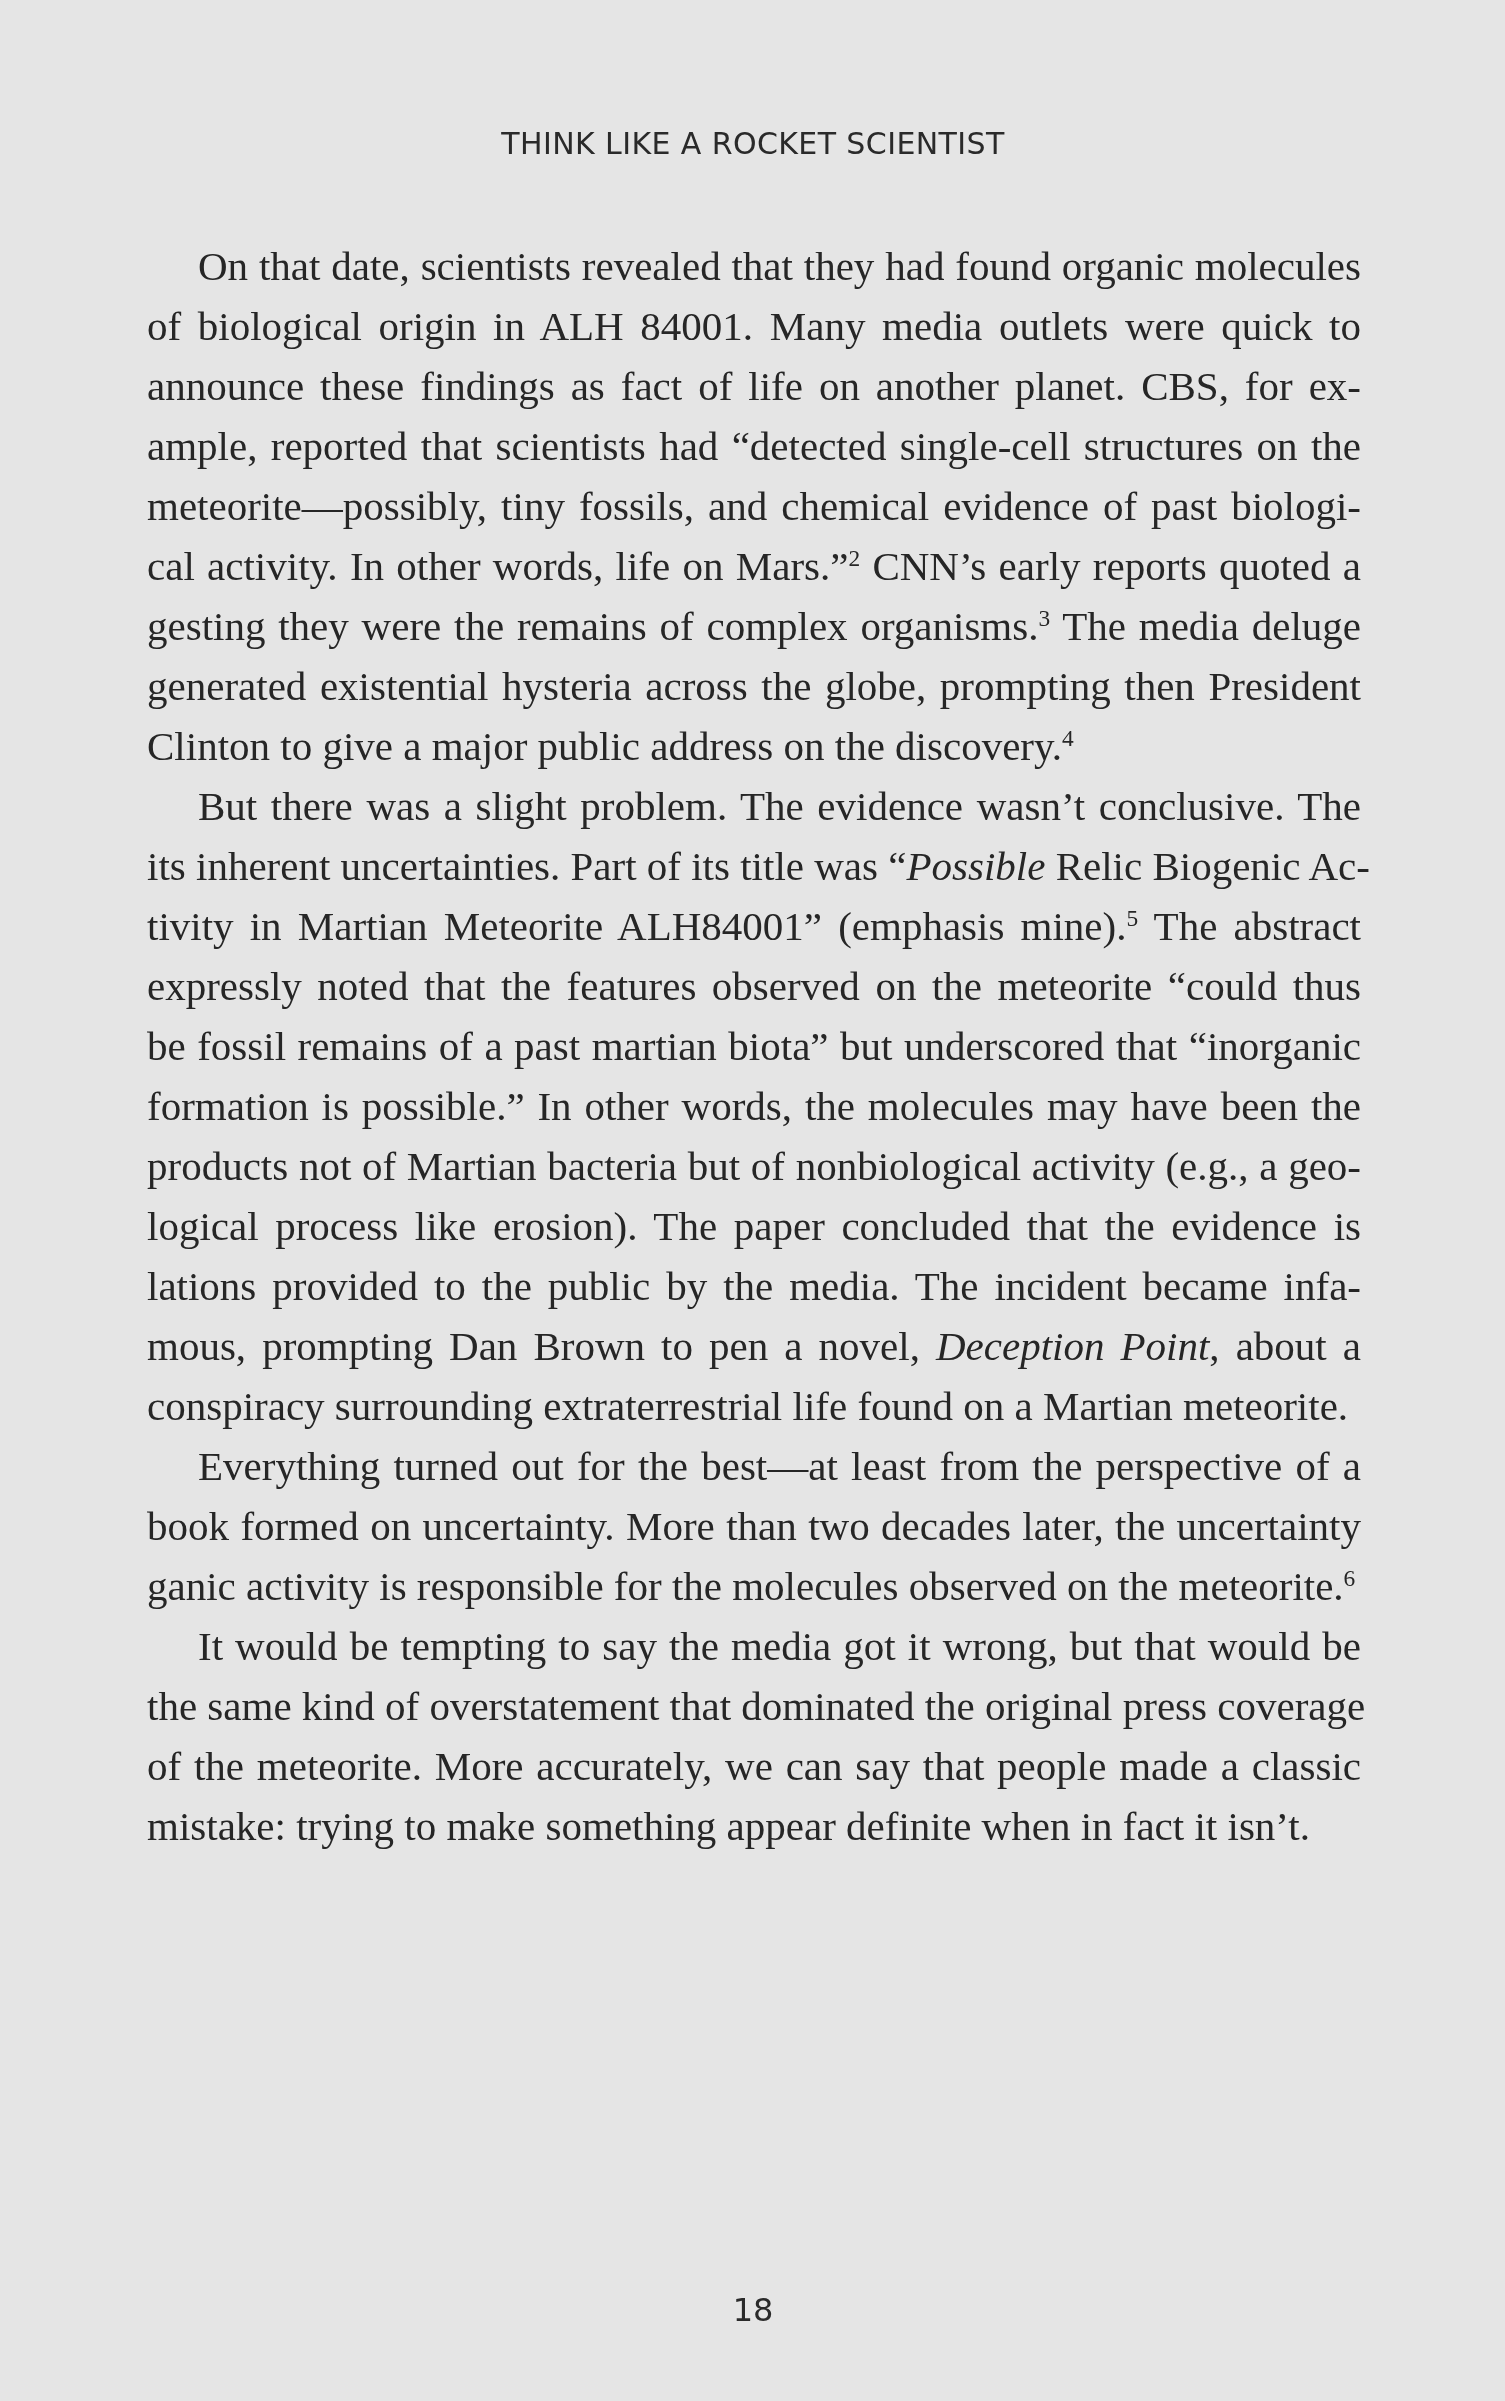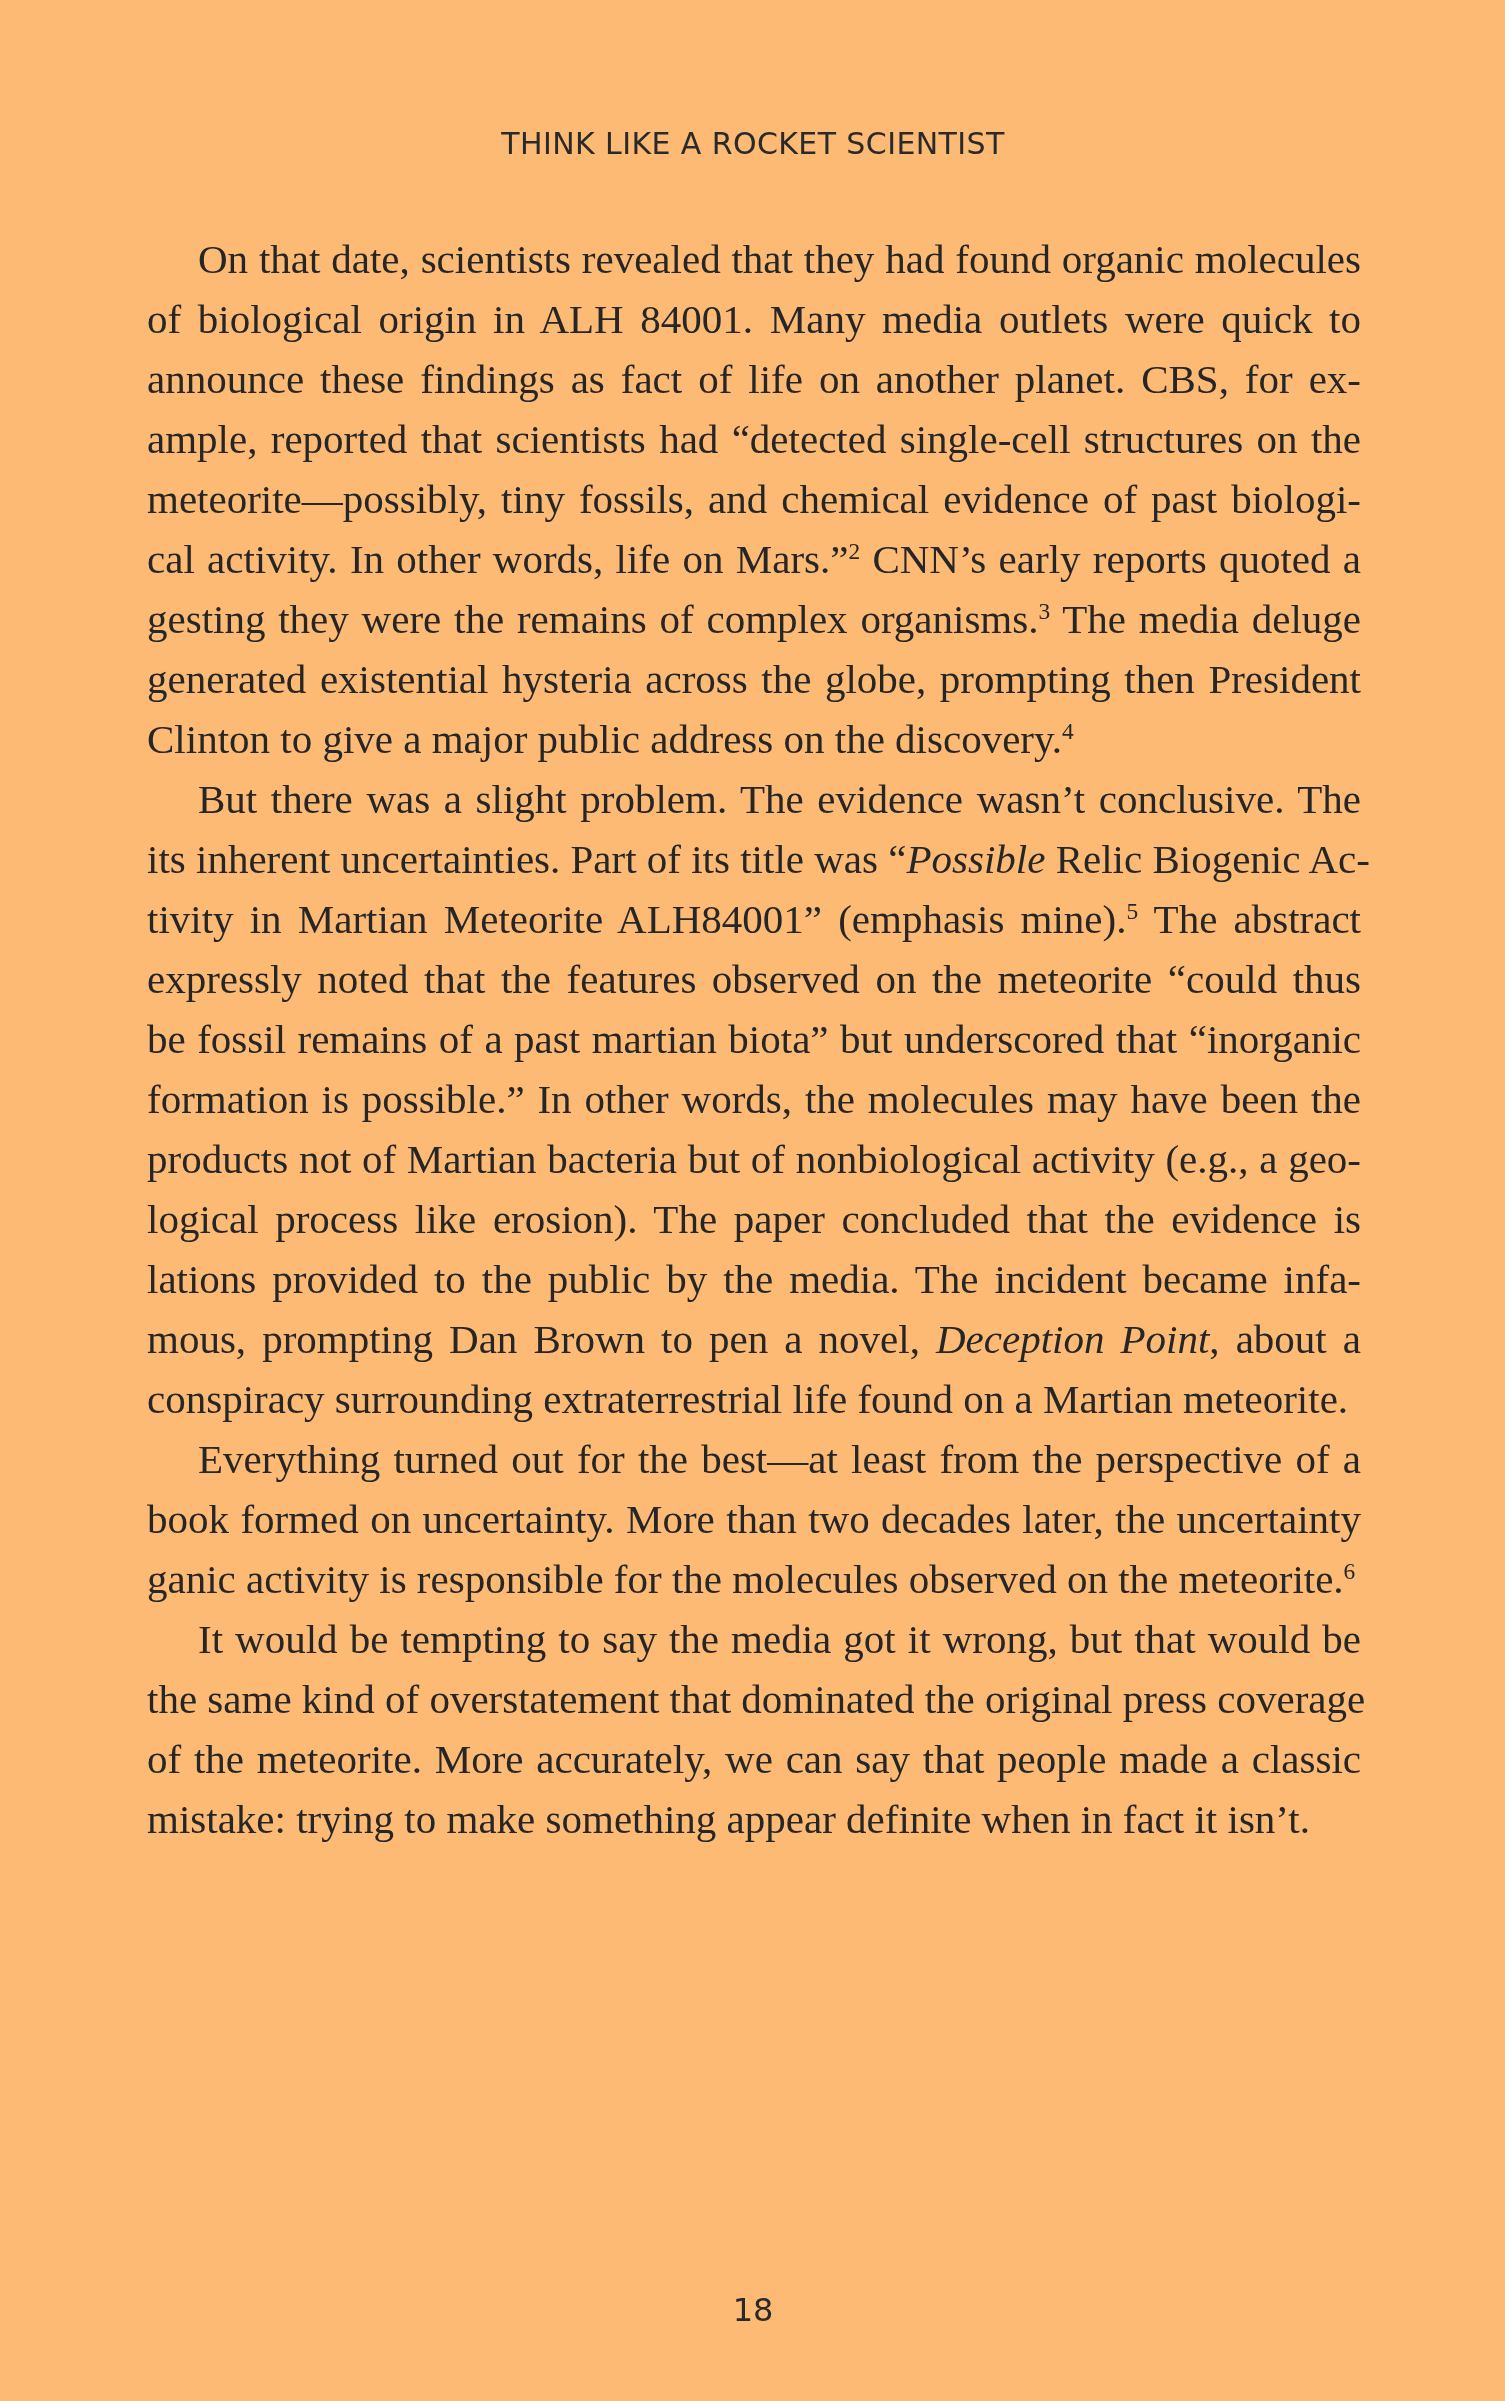--- a/index.html
+++ b/index.html
@@ -1,26 +1,26 @@
 <!DOCTYPE html>
 <html style="font-size:14.4px"><head>
   <meta charset="utf-8">
   <style>
     html, body { margin: 0; padding: 0; background: #ffffff; }
     body { width: 1506px; height: 2401px; position: relative; overflow: hidden; }
-    .page { position: absolute; left: 0; top: 0; width: 1506px; height: 2401px; background: #fdba74; }
+    .page { position: absolute; left: 0; top: 0; width: 1506px; height: 2401px; background: #e5e5e5; }
     .running-head {
       position: absolute; left: 0; right: 0; top: 126px;
       text-align: center;
       font-family: "DejaVu Sans", sans-serif;
       font-size: 30px; letter-spacing: 0.4px;
       color: #2a2a2a;
     }
     .body-text {
-      position: absolute; left: 147px; top: 229px; width: 1214px;
+      position: absolute; left: 147px; top: 236px; width: 1214px;
       font-family: "Liberation Serif", "DejaVu Serif", serif;
       font-size: 41px;
       line-height: 60px;
       color: #262626;
     }
     .line {
       display: block; height: 60px; white-space: nowrap;
       text-align: justify; text-align-last: justify;
       overflow: visible;
     }

